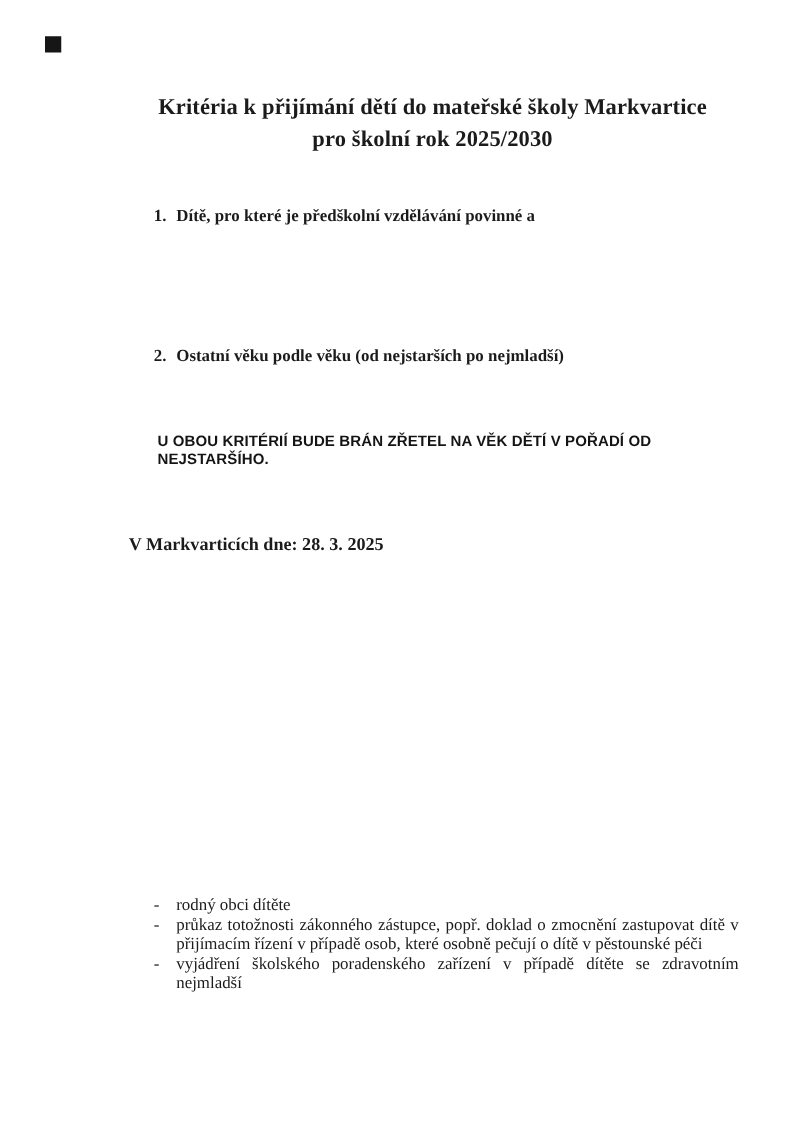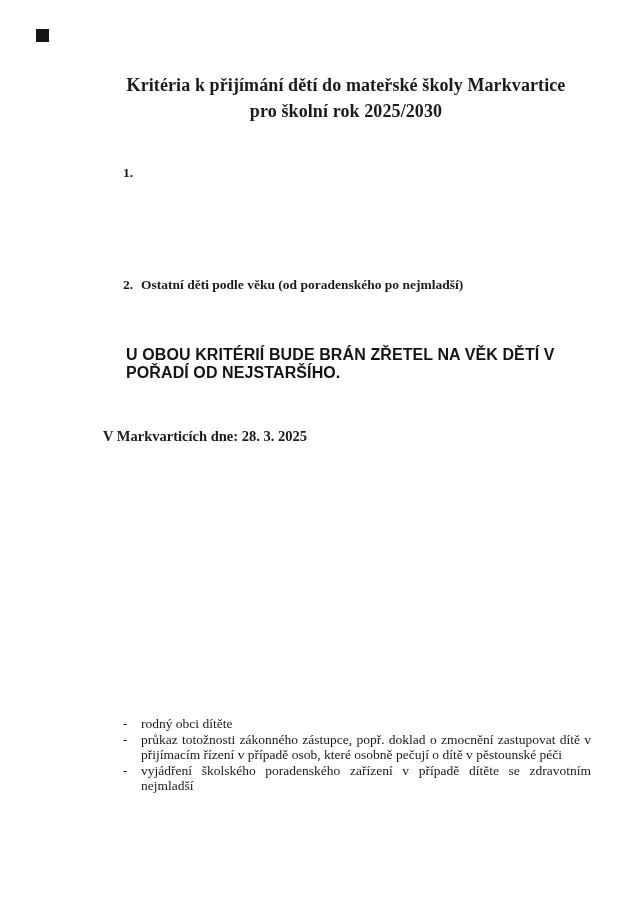--- a/index.html
+++ b/index.html
@@ -53,21 +53,21 @@
     text-align: justify;
     text-align-last: left;
   }
   #criteria-item-1 { top: 164px; }
   #criteria-item-2 { top: 276px; }
   .age-note {
     position: absolute; top: 346px; left: 98px;
     width: 470px;
     font-family: "Liberation Sans", "DejaVu Sans", sans-serif;
     font-weight: bold;
-    font-size: 16px;
+    font-size: 12px;
     letter-spacing: 0.1px;
     color: #141414;
   }
   .date-line {
     position: absolute; top: 428px; left: 75px;
     font-weight: bold;
     font-size: 14.5px;
   }
   .documents-section {
     position: absolute; top: 716px; left: 75px;
@@ -100,27 +100,28 @@
   <div class="artifact"></div>
 
   <div class="doc-title">
     <div>Kritéria k přijímání dětí do mateřské školy Markvartice</div>
     <div>pro školní rok 2025/2030</div>
   </div>
 
   <div class="criteria-item" id="criteria-item-1">
     <span class="num">1.</span>
     <span class="content">
+      <span class="lead">Dítě, pro které je předškolní vzdělávání povinné a</span>
     </span>
   </div>
 
   <div class="criteria-item" id="criteria-item-2">
     <span class="num">2.</span>
     <span class="content">
-      <span class="lead">Ostatní děti podle věku (od poradenského po nejmladší)</span>
+      <span class="lead">Ostatní věku podle věku (od nejstarších po nejmladší)</span>
       <span class="body-text"></span>
     </span>
   </div>
 
   <div class="age-note">U OBOU KRITÉRIÍ BUDE BRÁN ZŘETEL NA VĚK DĚTÍ V POŘADÍ OD NEJSTARŠÍHO.</div>
 
   <div class="date-line">V Markvarticích dne: 28. 3. 2025</div>
 
   <div class="documents-section">
     <div class="doc-row">

